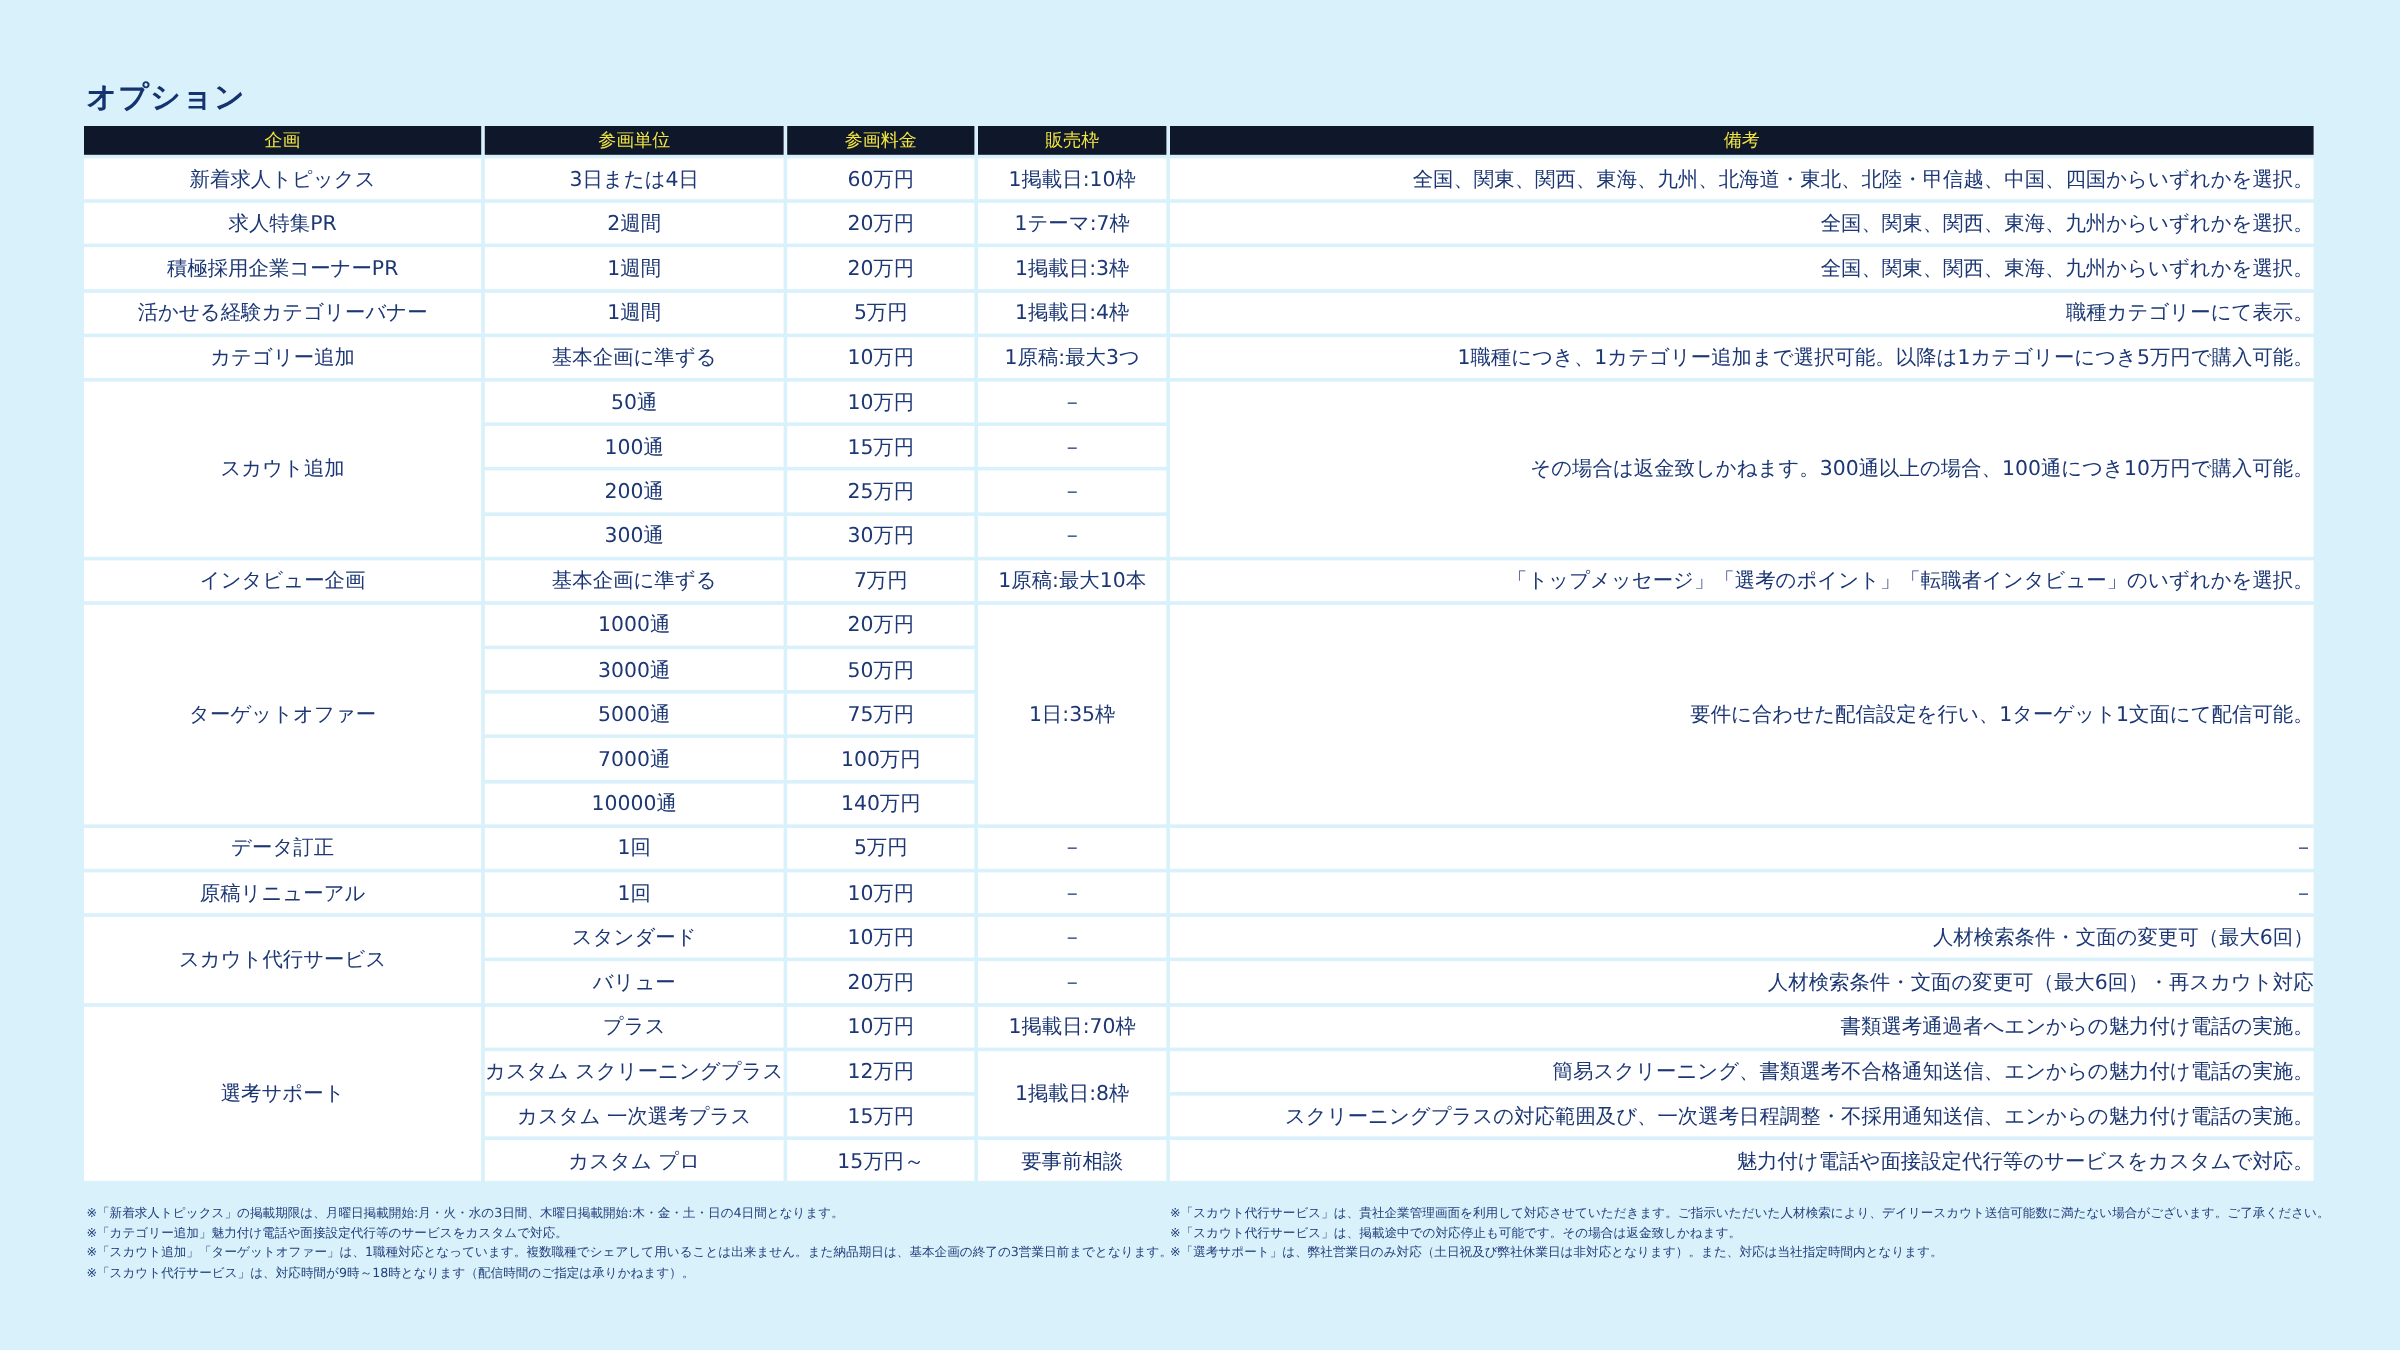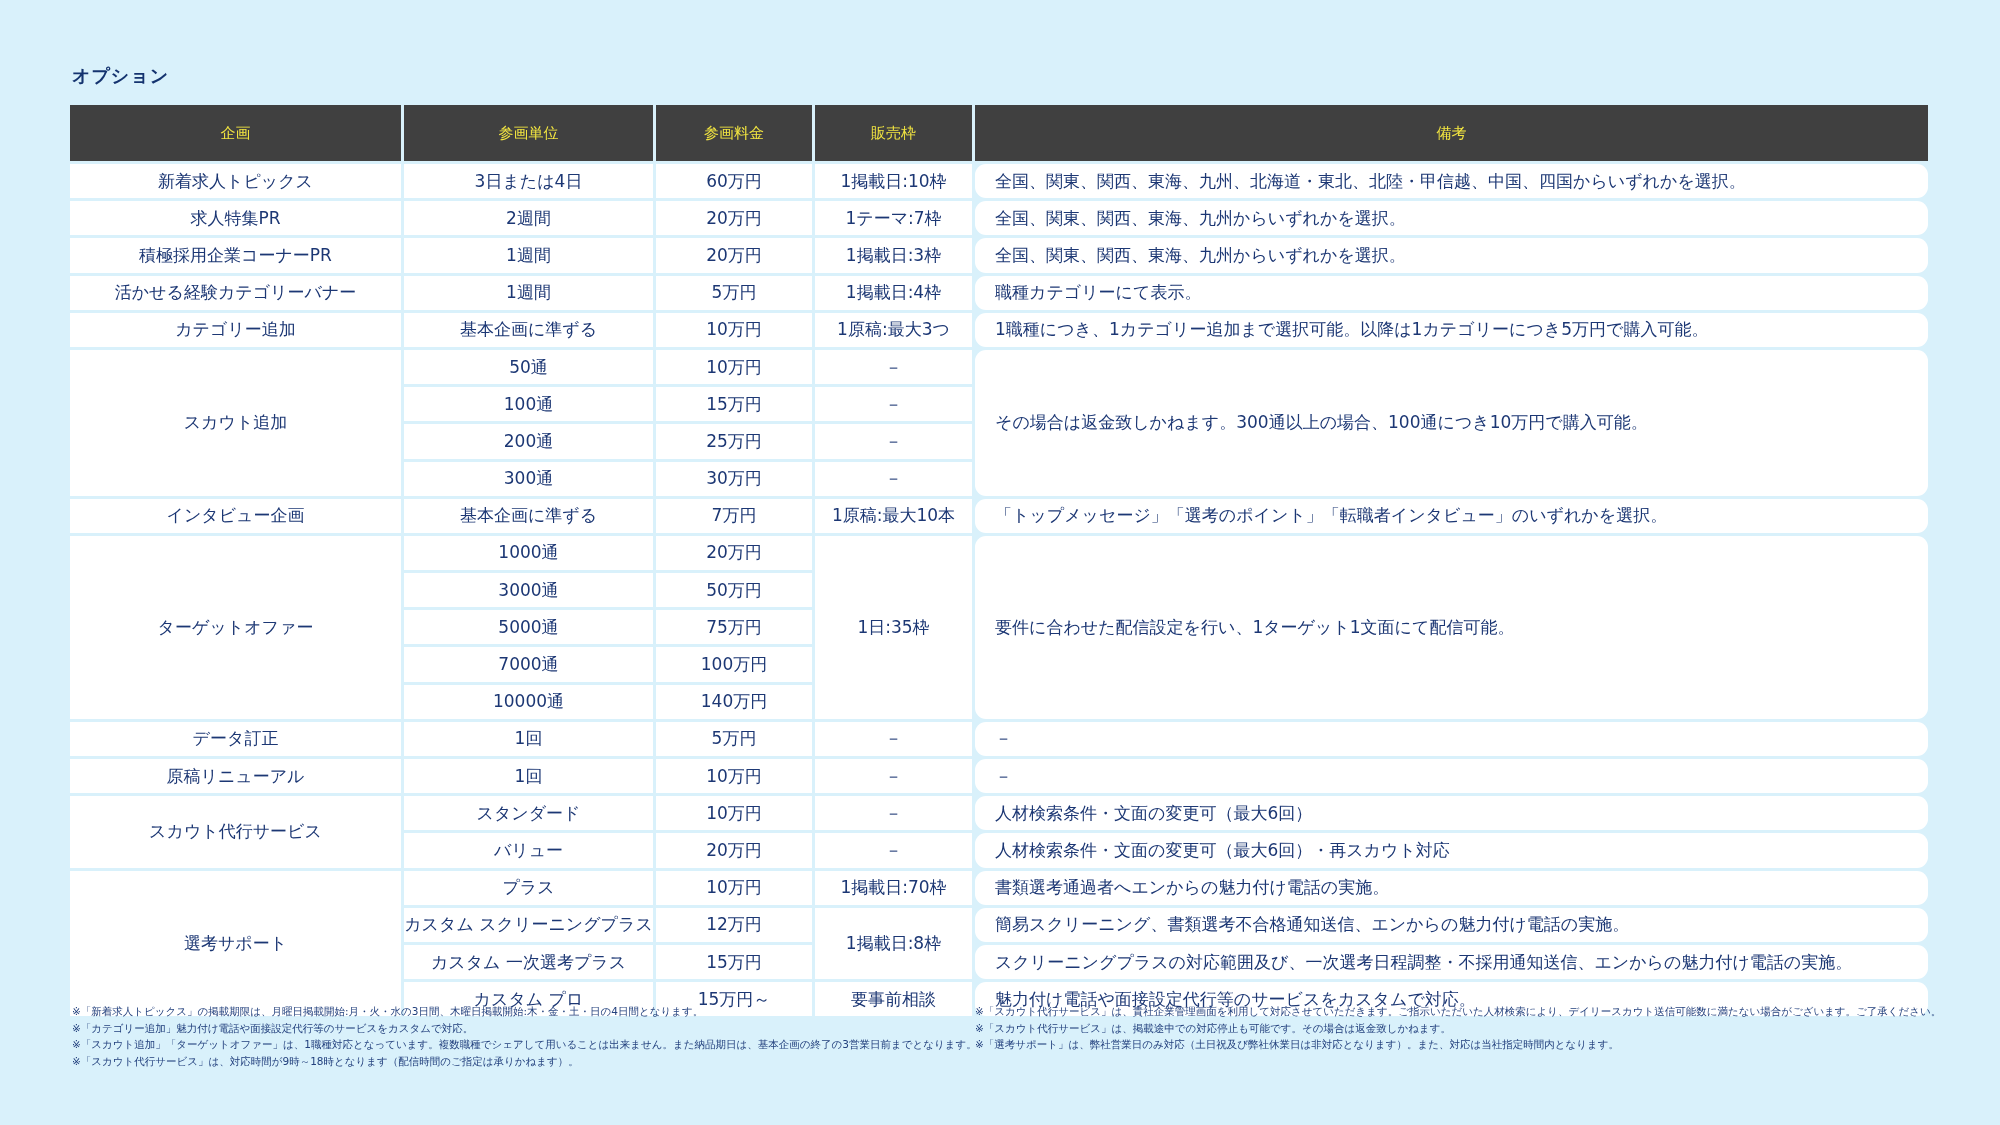--- a/index.html
+++ b/index.html
@@ -6,50 +6,50 @@
   body {
     width: 2000px; height: 1125px;
     background: #d9f1fb;
     font-family: "DejaVu Sans", "Liberation Sans", sans-serif;
     color: #1b3a78;
     position: relative;
     overflow: hidden;
   }
   .title {
     position: absolute; left: 72px; top: 64px;
-    font-size: 18px; font-weight: bold; color: #14336f;
+    font-size: 25px; font-weight: bold; color: #14336f;
     letter-spacing: 1px;
   }
   table.opt {
     position: absolute; left: 70px; top: 105px;
     width: 1864px;
     border-collapse: separate;
     border-spacing: 3px;
     margin: -3px;
     table-layout: fixed;
   }
   table.opt th {
-    background: #404040;
+    background: #0f172a;
     color: #f3e640;
     font-weight: normal;
     font-size: 15px;
     height: 24px;
-    padding: 16px;
+    padding: 0;
     text-align: center;
   }
   table.opt td {
     background: #ffffff;
     height: 34.2px;
     padding: 0;
     font-size: 17px;
     color: #1c3774;
     text-align: center;
     white-space: nowrap;
   }
-  table.opt td.note { text-align: left; padding-left: 20px; border-radius: 11px; }
+  table.opt td.note { text-align: right; padding-left: 33px; }
   .footnotes {
     position: absolute; top: 1003px;
     font-size: 10.5px; color: #23417e; line-height: 16.5px;
     white-space: nowrap;
   }
   .fn-left { left: 72px; }
   .fn-right { left: 975px; }
 </style>
 </head>
 <body>

